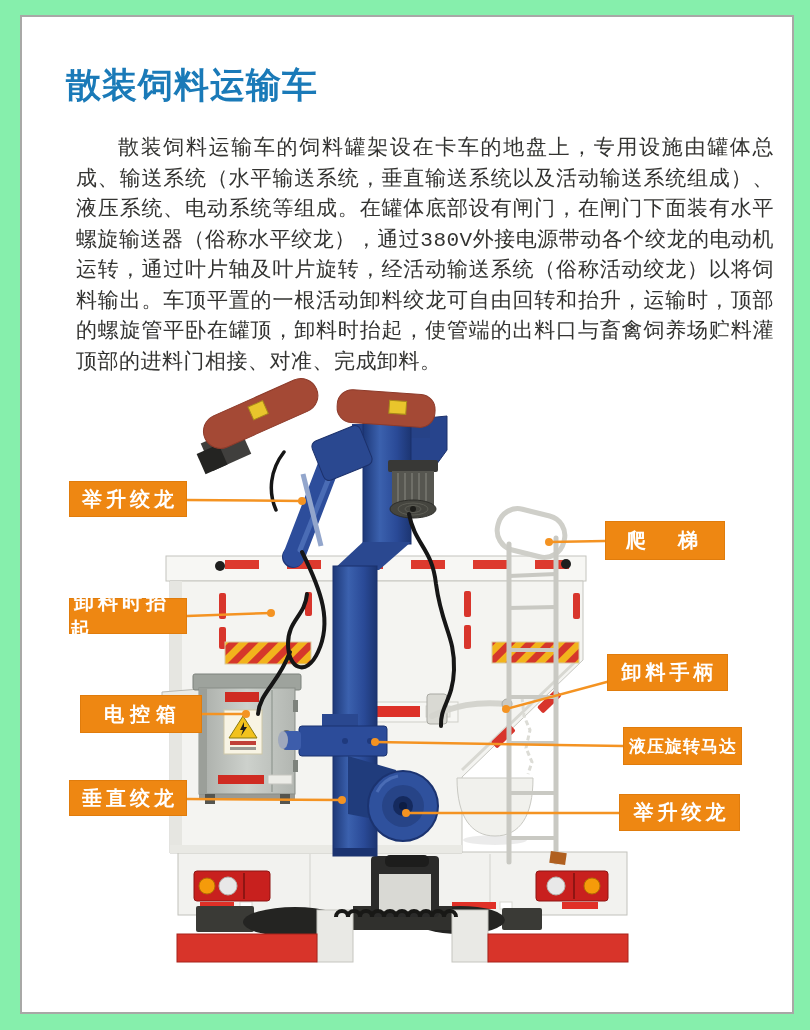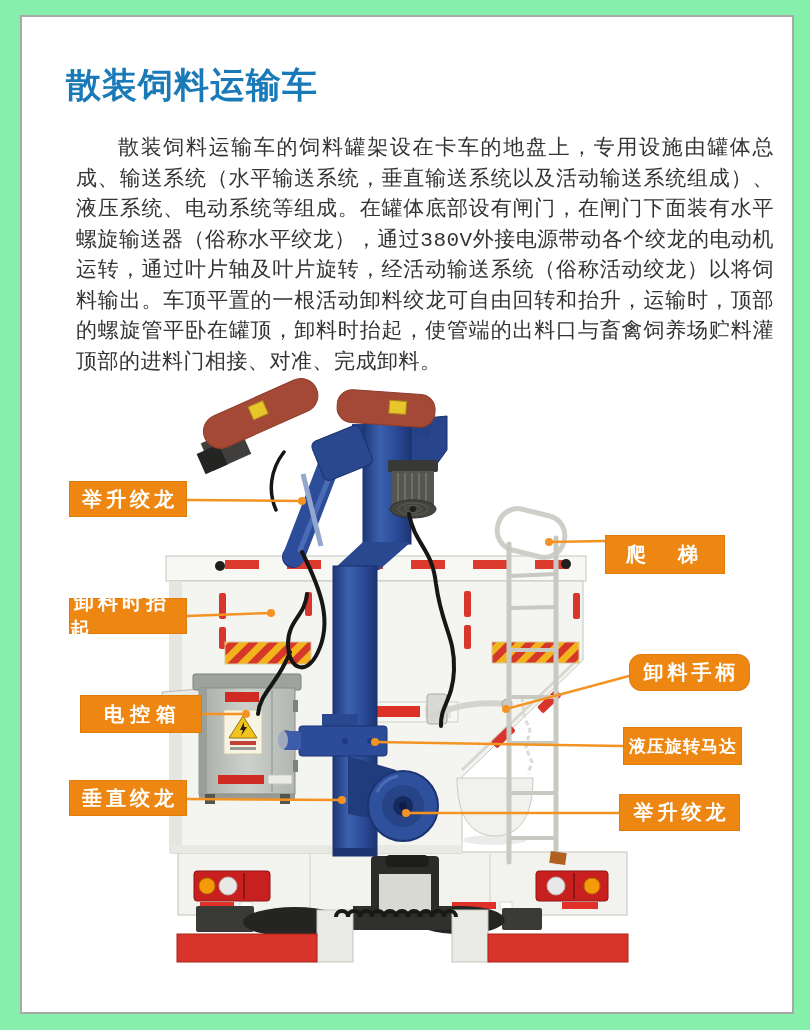--- a/index.html
+++ b/index.html
@@ -22,23 +22,23 @@
   }
   .figure{position:absolute;left:0;top:0;width:810px;height:752px;}
   .fig-svg{position:absolute;left:0;top:0;width:810px;height:1030px;}
   .lbl{
     position:absolute;background:#ee8712;border:1px solid #e07c0c;
     color:#ffffff;font-weight:700;font-size:20px;letter-spacing:4px;
     display:flex;align-items:center;justify-content:center;
     box-sizing:border-box;z-index:5;text-indent:4px;
   }
   .lbl-lift{left:69px;top:481px;width:118px;height:36px;}
-  .lbl-ladder{left:605px;top:535px;width:120px;height:39px;letter-spacing:10px;text-align:center;}
+  .lbl-ladder{left:605px;top:521px;width:120px;height:39px;letter-spacing:10px;text-align:center;}
   .lbl-storage{left:69px;top:598px;width:118px;height:36px;}
-  .lbl-handle{left:629px;top:654px;width:121px;height:37px;border-radius:12px;}
+  .lbl-handle{left:607px;top:654px;width:121px;height:37px;}
   .lbl-control{left:80px;top:695px;width:122px;height:38px;letter-spacing:6px;}
   .lbl-hydraulic{left:623px;top:727px;width:119px;height:38px;font-size:17px;letter-spacing:1px;text-indent:1px;}
   .lbl-vertical{left:69px;top:780px;width:118px;height:36px;}
   .lbl-horizontal{left:619px;top:794px;width:121px;height:37px;}
 </style>
 </head>
 <body>
 
 <div class="page">
   <div class="sheet"></div>

